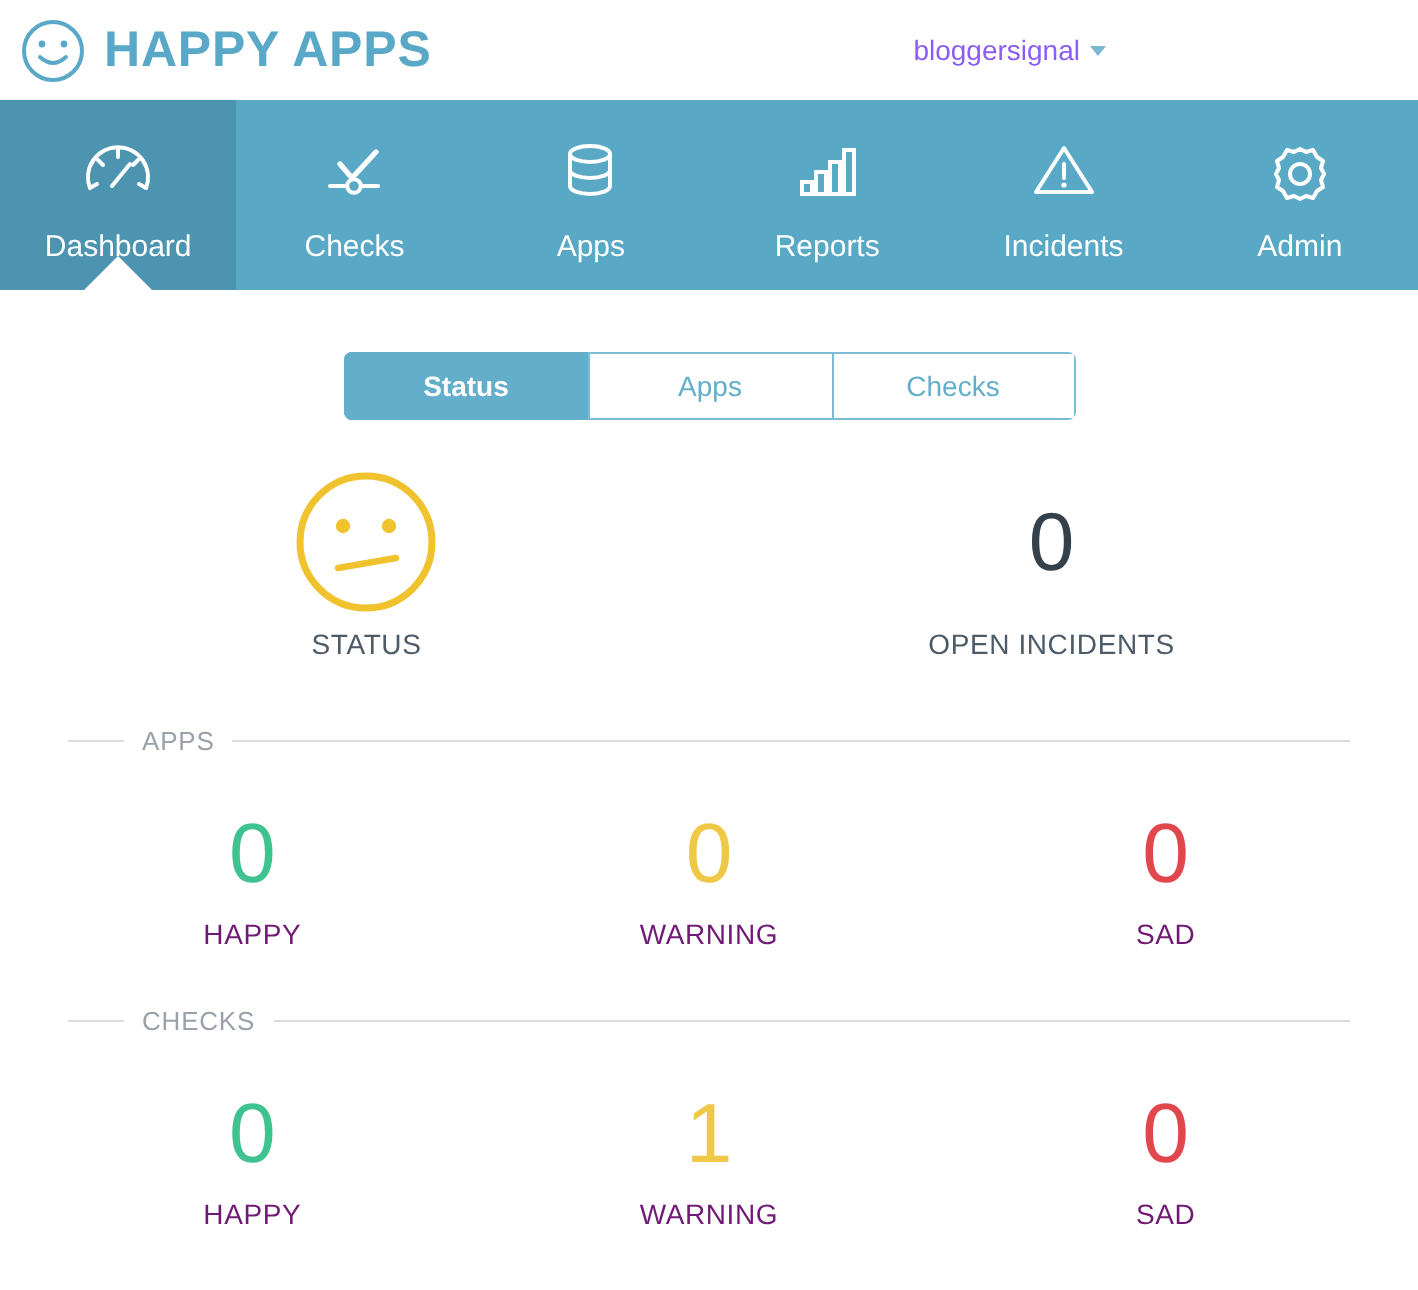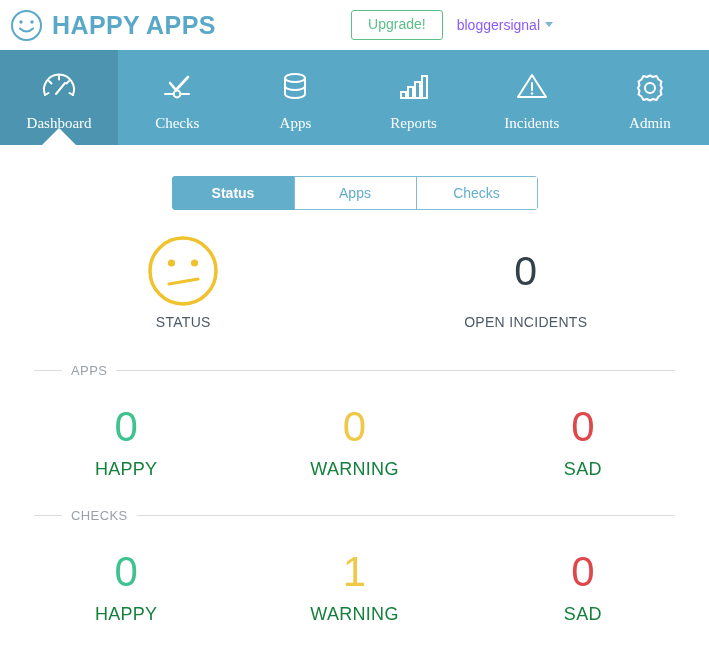--- a/index.html
+++ b/index.html
@@ -87,21 +87,20 @@
     position: relative;
     padding-top: 4px;
   }
   .nav-item.active {
     background: #4c94b0;
   }
   .nav-label {
     font-size: 15px;
     color: #ffffff;
     line-height: 1;
-    font-family: Liberation Serif, serif;
   }
   .nav-icon { display: block; }
   .nav-pointer {
     position: absolute;
     bottom: 0;
     left: 59px;
     transform: translateX(-50%);
     width: 0; height: 0;
     border-left: 17px solid transparent;
     border-right: 17px solid transparent;
@@ -208,22 +207,22 @@
     display: flex;
     flex-direction: column;
     align-items: center;
   }
   .stat-value {
     font-size: 42px;
     line-height: 1;
     font-weight: 400;
   }
   .stat-label {
-    font-size: 18px;
-    color: #15803d;
+    font-size: 14px;
+    color: #701a75;
     letter-spacing: 0.3px;
     margin-top: 11px;
   }
   .apps-section { margin-top: 32px; }
   .apps-row { margin-top: 28px; }
   .checks-section { margin-top: 27px; }
   .checks-row { margin-top: 28px; }
 </style>
 </head>
 <body>
@@ -234,21 +233,20 @@
       <svg width="33" height="33" viewBox="0 0 33 33">
         <circle cx="16.5" cy="16.5" r="14.5" fill="none" stroke="#5aa8c8" stroke-width="2"></circle>
         <circle cx="11" cy="13" r="1.7" fill="#5aa8c8"></circle>
         <circle cx="22" cy="13" r="1.7" fill="#5aa8c8"></circle>
         <path d="M10 19.5 Q16.5 25.5 23 19.5" fill="none" stroke="#5aa8c8" stroke-width="2" stroke-linecap="round"></path>
       </svg>
     </span>
     <span class="brand-text">HAPPY APPS</span>
   </div>
   <div class="topbar-right">
-    <button class="upgrade-btn">Upgrade!</button>
     <div class="user-menu">
       <span>bloggersignal</span>
       <span class="caret"></span>
     </div>
   </div>
 </div>
 
 <div class="navbar">
 
   <div class="nav-item active">

